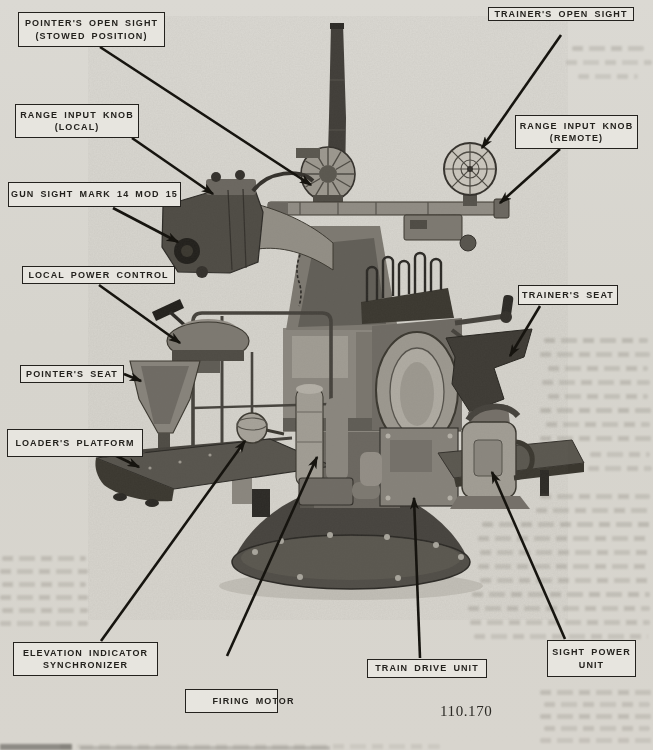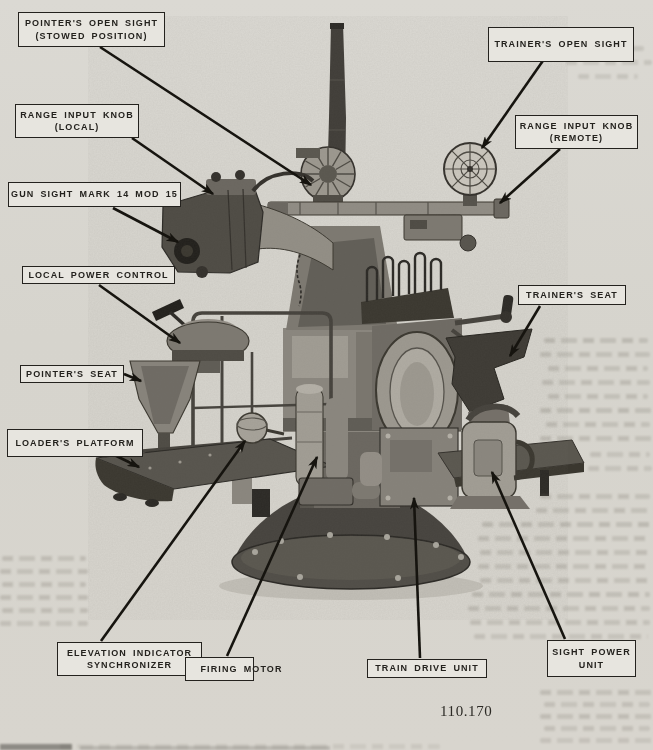--- a/index.html
+++ b/index.html
@@ -311,51 +311,51 @@
       <line x1="227" y1="656" x2="317" y2="457" stroke="#16140f" stroke-width="2.6" marker-end="url(#ah)"></line>
       <line x1="420" y1="658" x2="414" y2="498" stroke="#16140f" stroke-width="2.6" marker-end="url(#ah)"></line>
       <line x1="565" y1="639" x2="492" y2="472" stroke="#16140f" stroke-width="2.6" marker-end="url(#ah)"></line>
     </svg>
 
   <div id="labels">
       <div class="callout" style="left: 18px; top: 12px; width: 147px; height: 35px;">
         <div>POINTER'S OPEN SIGHT</div>
         <div>(STOWED POSITION)</div>
       </div>
-      <div class="callout" style="left: 488px; top: 27px; width: 146px; height: 35px; justify-content: center;">
+      <div class="callout" style="left: 488px; top: 7px; width: 146px; height: 14px; justify-content: center;">
         <div>TRAINER'S OPEN SIGHT</div>
       </div>
       <div class="callout" style="left: 15px; top: 104px; width: 124px; height: 34px;">
         <div>RANGE INPUT KNOB</div>
         <div>(LOCAL)</div>
       </div>
       <div class="callout" style="left: 515px; top: 115px; width: 123px; height: 34px;">
         <div>RANGE INPUT KNOB</div>
         <div>(REMOTE)</div>
       </div>
       <div class="callout" style="left: 8px; top: 182px; width: 173px; height: 25px;">
         <div>GUN SIGHT MARK 14 MOD 15</div>
       </div>
       <div class="callout" style="left: 22px; top: 266px; width: 153px; height: 18px;">
         <div>LOCAL POWER CONTROL</div>
       </div>
-      <div class="callout" style="left: 518px; top: 285px; width: 108px; height: 20px;">
+      <div class="callout" style="left: 518px; top: 285px; width: 100px; height: 20px;">
         <div>TRAINER'S SEAT</div>
       </div>
       <div class="callout" style="left: 20px; top: 365px; width: 104px; height: 18px;">
         <div>POINTER'S SEAT</div>
       </div>
       <div class="callout" style="left: 7px; top: 429px; width: 136px; height: 28px;">
         <div>LOADER'S PLATFORM</div>
       </div>
-      <div class="callout" style="left: 13px; top: 642px; width: 145px; height: 34px; margin-left: 44px;">
+      <div class="callout" style="left: 13px; top: 642px; width: 145px; height: 34px;">
         <div>ELEVATION INDICATOR</div>
         <div>SYNCHRONIZER</div>
       </div>
-      <div class="callout" style="left: 185px; top: 657px; width: 69px; height: 24px; padding-left: 44px;">
+      <div class="callout" style="left: 185px; top: 689px; width: 93px; height: 24px; padding-left: 44px;">
         <div>FIRING MOTOR</div>
       </div>
       <div class="callout" style="left: 367px; top: 659px; width: 120px; height: 19px; text-align: right;">
         <div>TRAIN DRIVE UNIT</div>
       </div>
       <div class="callout" style="left: 547px; top: 640px; width: 89px; height: 37px;">
         <div>SIGHT POWER</div>
         <div>UNIT</div>
       </div>
     </div>

